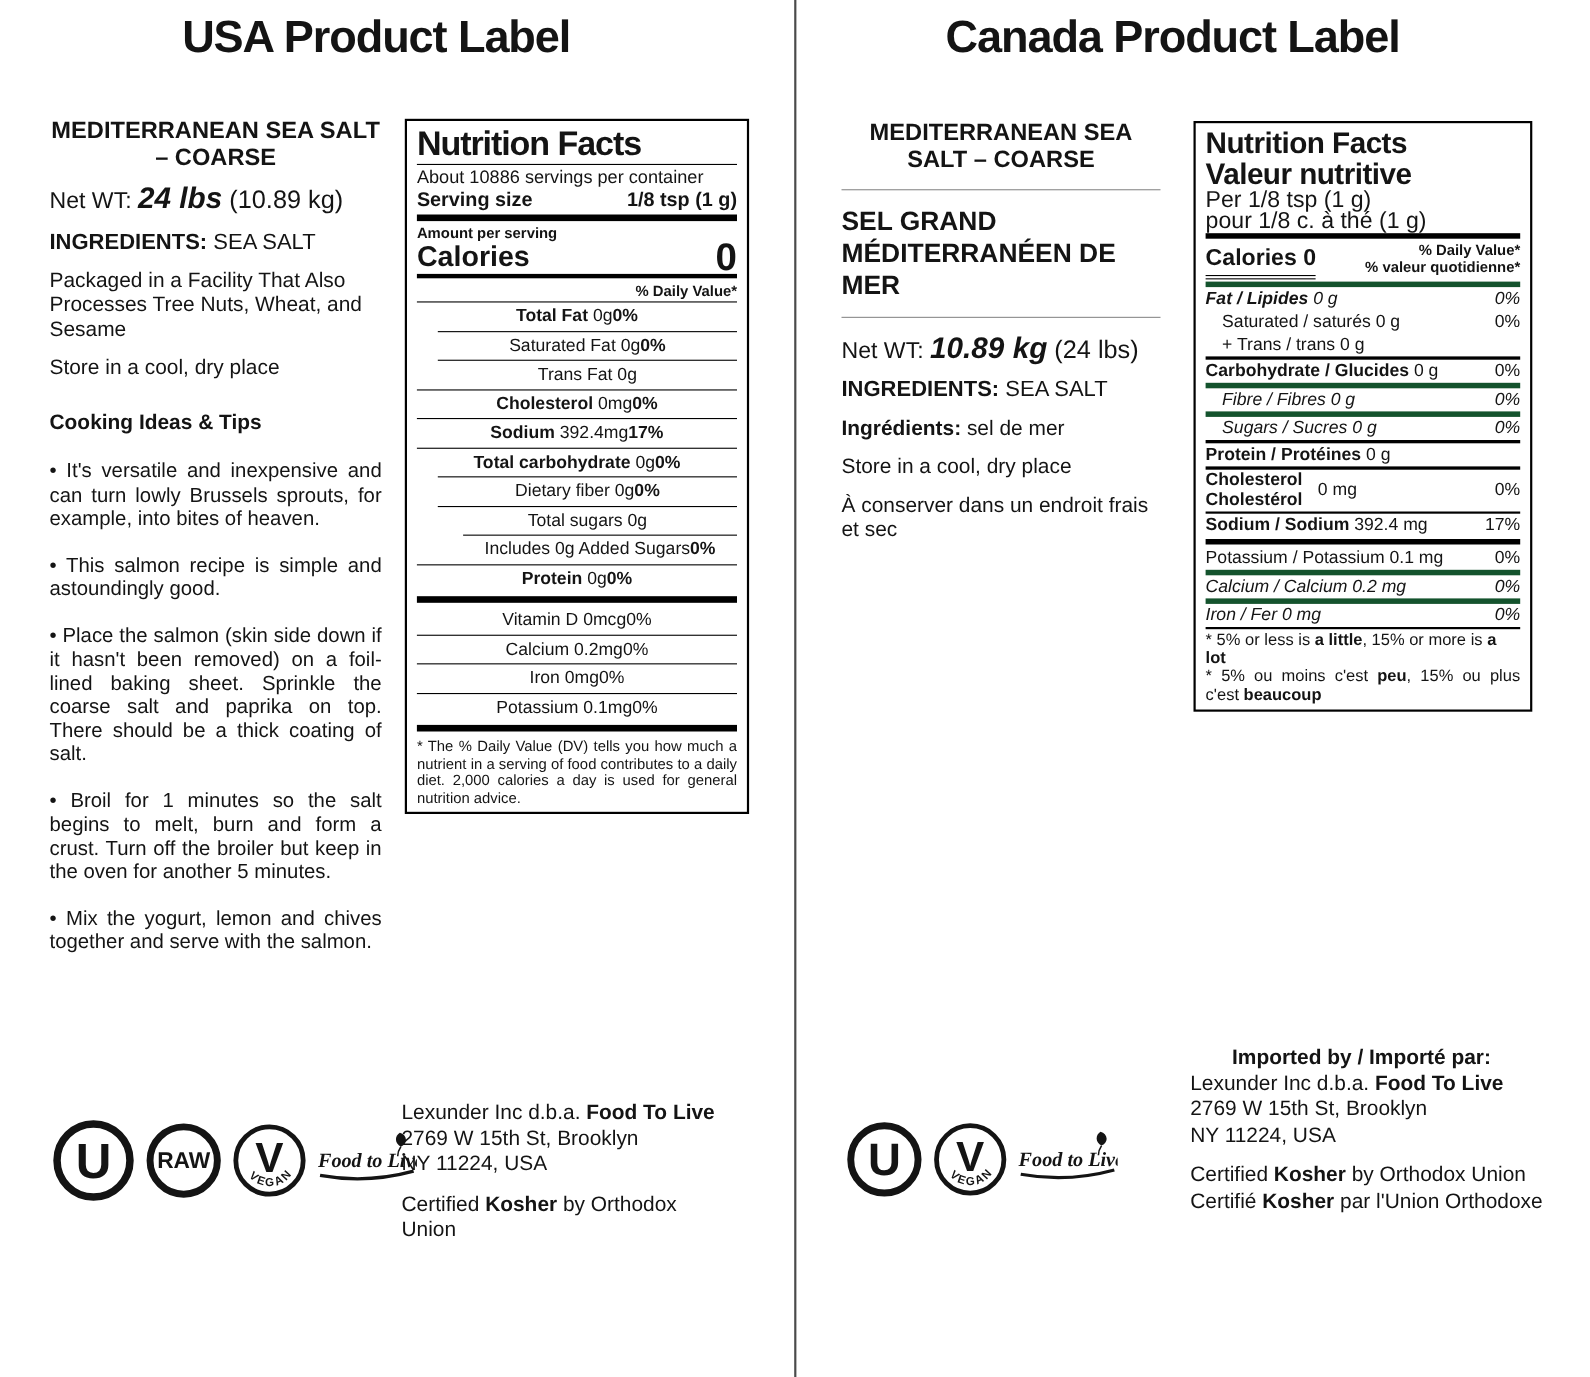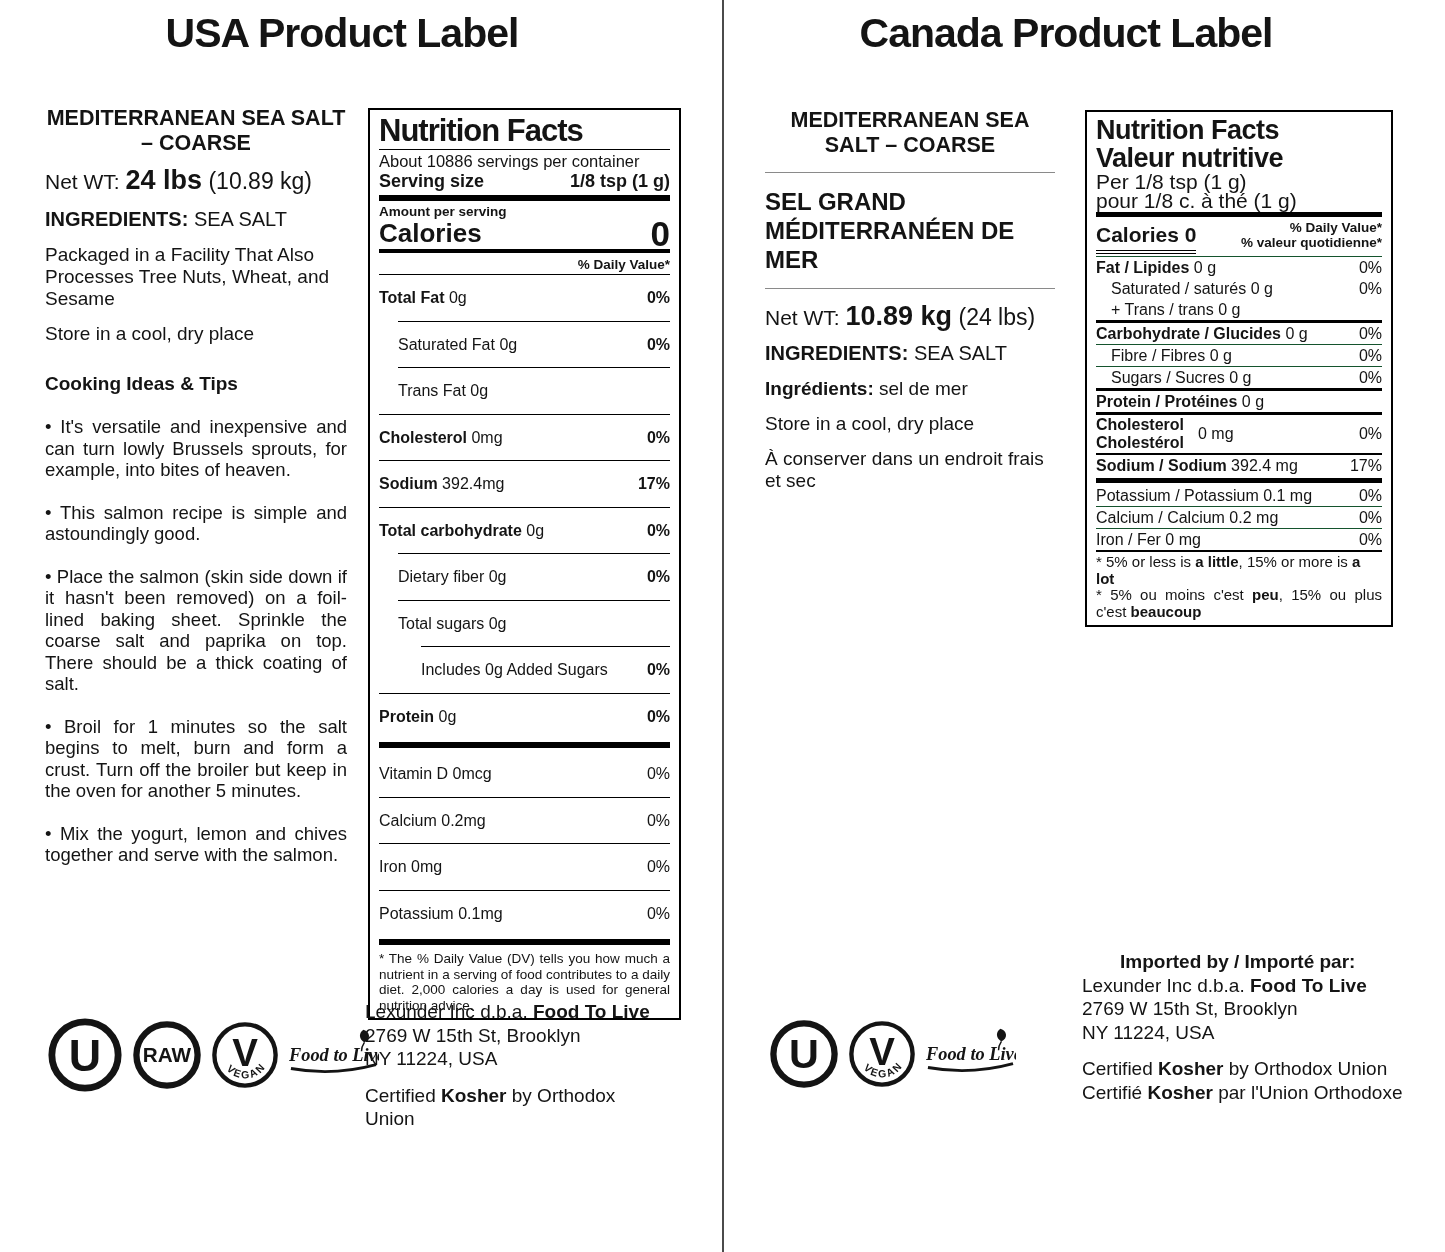--- a/index.html
+++ b/index.html
@@ -10,35 +10,35 @@
   }
   .abs{position:absolute;}
   b{font-weight:bold;}
   
   .divider{left:722px;top:0;width:2px;height:1252px;background:#4b4b4b;}
   .half-title{top:8px;width:684px;text-align:center;font-size:41px;font-weight:bold;letter-spacing:-1px;line-height:50px;}
   
   .col{line-height:23px;font-size:19px;}
   .prod-title{font-size:21.5px;font-weight:bold;line-height:25px;text-align:center;}
   .netwt{font-size:21px;margin-top:13px;white-space:nowrap;}
-  .netwt b{font-size:27px;}
+  .netwt b{font-size:27px;font-style:italic;}
   .netwt .metric{font-size:23px;}
   .ingr{font-size:20px;margin-top:15px;}
   .para{font-size:19px;line-height:22px;margin-top:13px;}
   .tips-h{font-size:19px;font-weight:bold;margin-top:27px;}
   .tip{font-size:18.5px;line-height:21.5px;margin-top:21px;text-align:justify;}
   .tip::before{content:"•  ";}
   .ca-rule{border:0;border-top:1.5px solid #8a8a8a;margin:14px 0;}
   .fr-title{font-size:24px;font-weight:bold;line-height:29px;}
   
   .nf{border:2px solid #000;padding:5px 9px;box-sizing:border-box;background:#fff;}
   .bar6{height:6px;background:#000;margin:3px 0;}
   .bar5{height:5px;background:#000;margin:2px 0;}
   .bar4{height:4px;background:#000;margin:2px 0;}
-  .nrow{display:flex;justify-content:space-between;border-top:1px solid #000;font-size:16px;line-height:17.5px;padding:14px 0;}
+  .nrow{display:flex;justify-content:center;border-top:1px solid #000;font-size:16px;line-height:17.5px;padding:4px 0;}
   .nrow .p{font-weight:bold;}
   .nrow.vp .p{font-weight:normal;}
   .nrow.nb{border-top:none;}
   .ind1{margin-left:19px;}
   .ind2{margin-left:42px;}
   
   .usa-nf{left:368px;top:108px;width:313px;}
   .nf-title{font-size:31px;font-weight:800;letter-spacing:-1px;line-height:31px;border-bottom:1.5px solid #000;padding-bottom:3px;}
   .nf-servings{font-size:16.5px;line-height:19px;padding-top:2px;}
   .nf-ss{display:flex;justify-content:space-between;font-weight:bold;font-size:18px;line-height:21px;}
@@ -50,21 +50,21 @@
   .nf-fn{font-size:13.5px;line-height:15.5px;text-align:justify;padding-top:3px;}
   
   .ca-nf{left:1085px;top:110px;width:308px;}
   .cnf-title{font-size:27px;font-weight:800;letter-spacing:-0.5px;line-height:27.5px;}
   .cnf-per{font-size:21px;line-height:19px;}
   .cnf-head{display:flex;justify-content:space-between;align-items:flex-start;padding:1px 0 5px 0;}
   .cnf-cal{font-size:21px;font-weight:800;align-self:flex-start;margin-top:3px;position:relative;border-bottom:1.5px solid #000;padding-bottom:3px;}
   .cnf-cal::after{content:"";position:absolute;left:0;right:0;bottom:-4px;height:1.5px;background:#000;}
   .cnf-dvs{text-align:right;font-size:13.5px;font-weight:bold;line-height:15px;}
   .crow{display:flex;justify-content:space-between;font-size:16px;line-height:18px;padding:1.5px 0;}
-  .bt1{border-top:1px solid #14532d;}
+  .bt1{border-top:5px solid #14532d;font-style:italic;}
   .bt2{border-top:2px solid #000;}
   .bt3{border-top:3px solid #000;}
   .cind .nm{padding-left:15px;}
   .cchol{display:flex;align-items:center;border-top:3px solid #000;padding:1px 0;font-size:16px;}
   .cchol-names{display:flex;flex-direction:column;font-weight:bold;line-height:18px;}
   .cchol-amt{margin-left:14px;}
   .cchol .sp{flex:1;}
   .cnf-fn{font-size:15px;line-height:16.5px;padding-top:2px;}
   .cnf-fn .fr{text-align:justify;}
   

